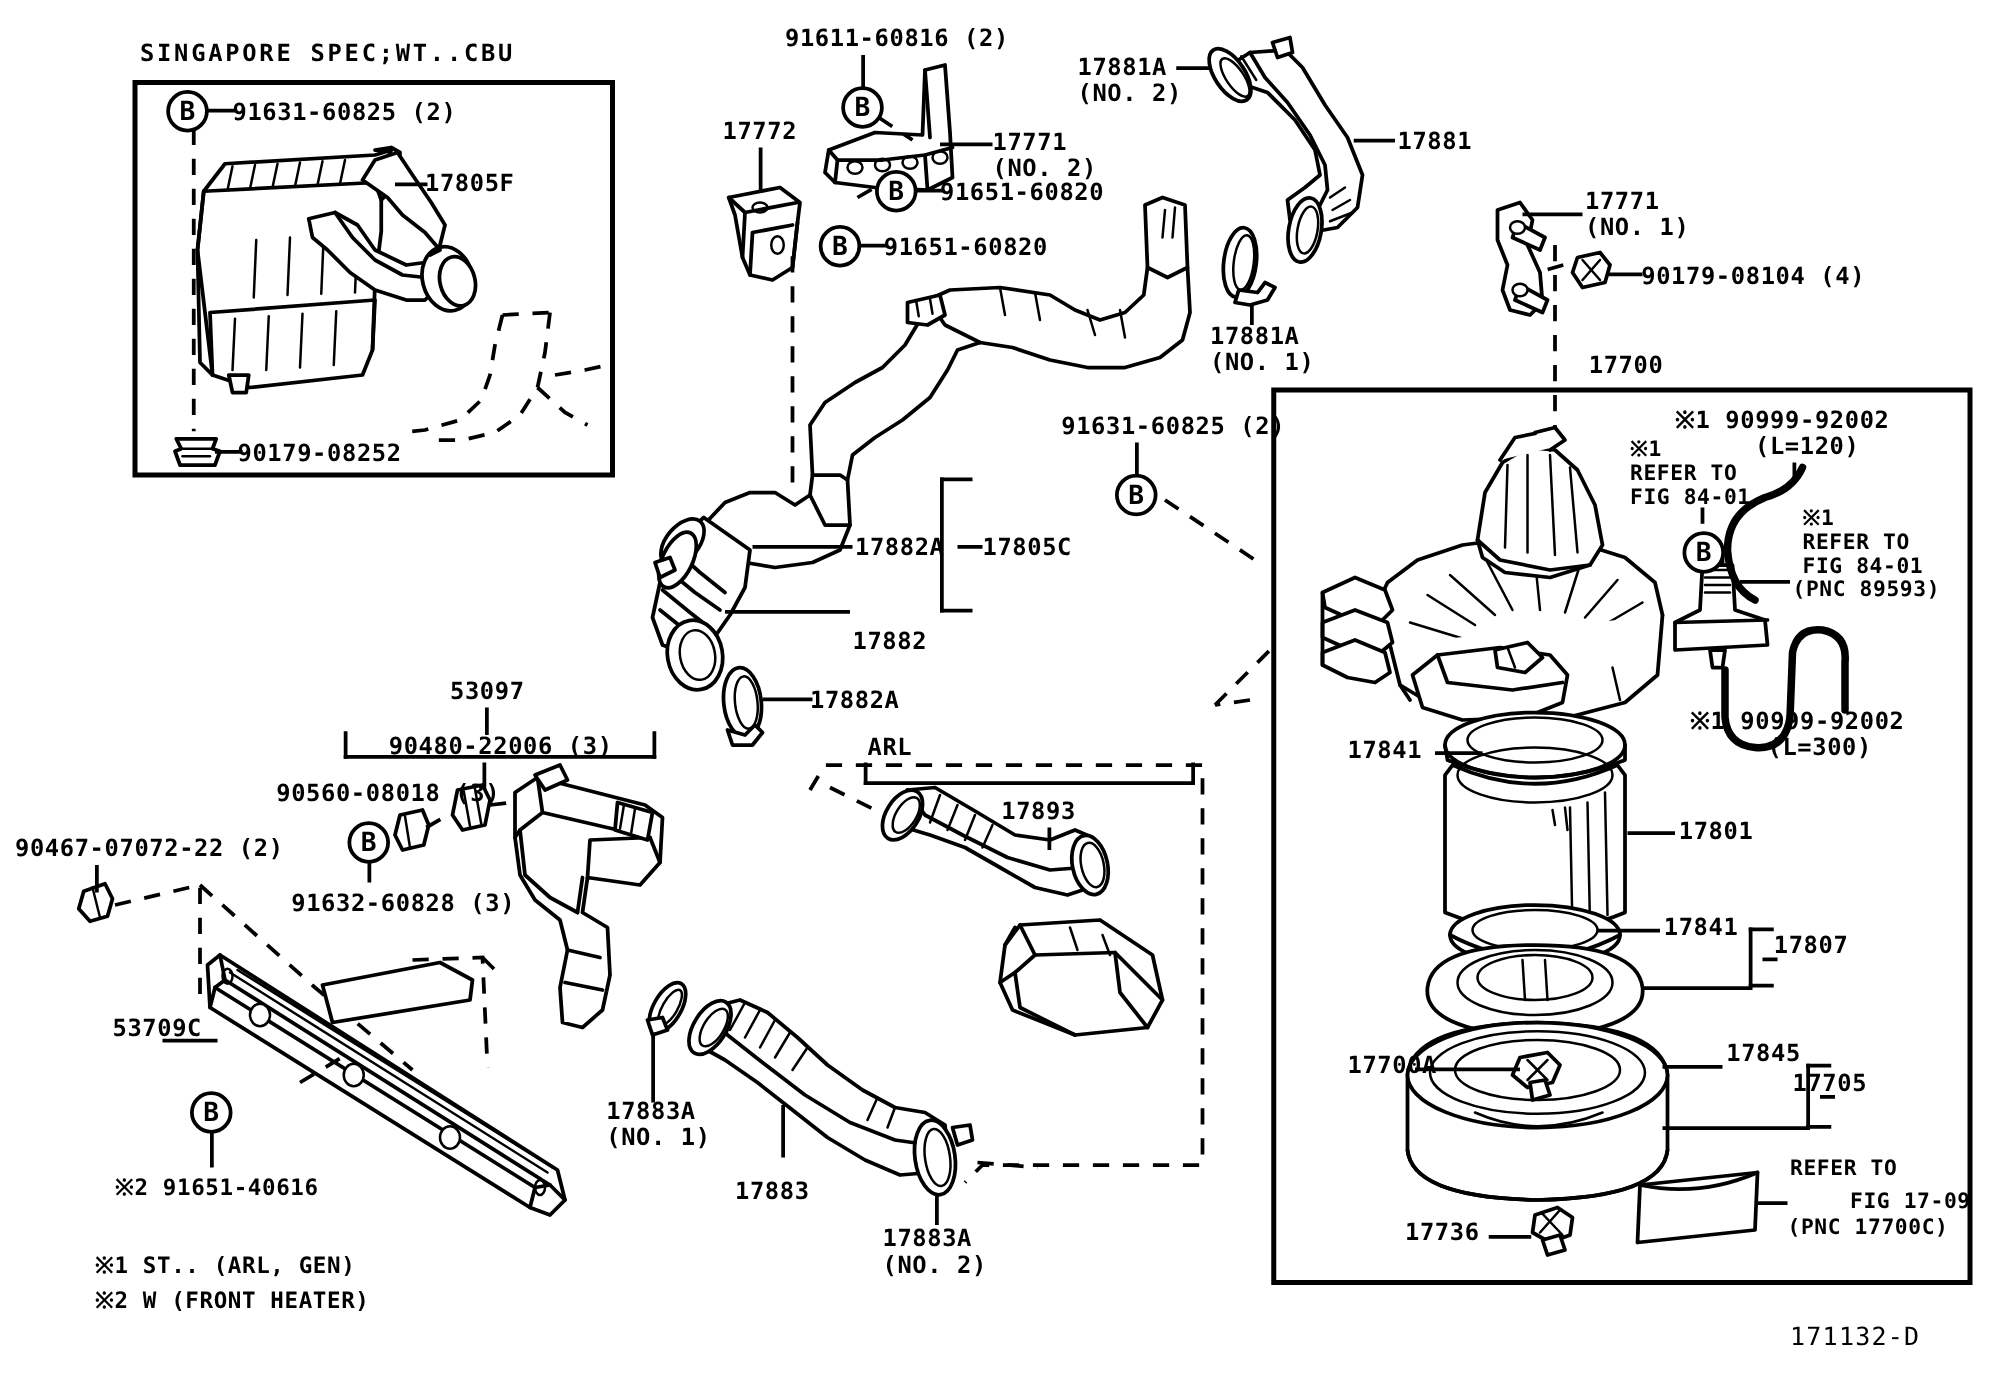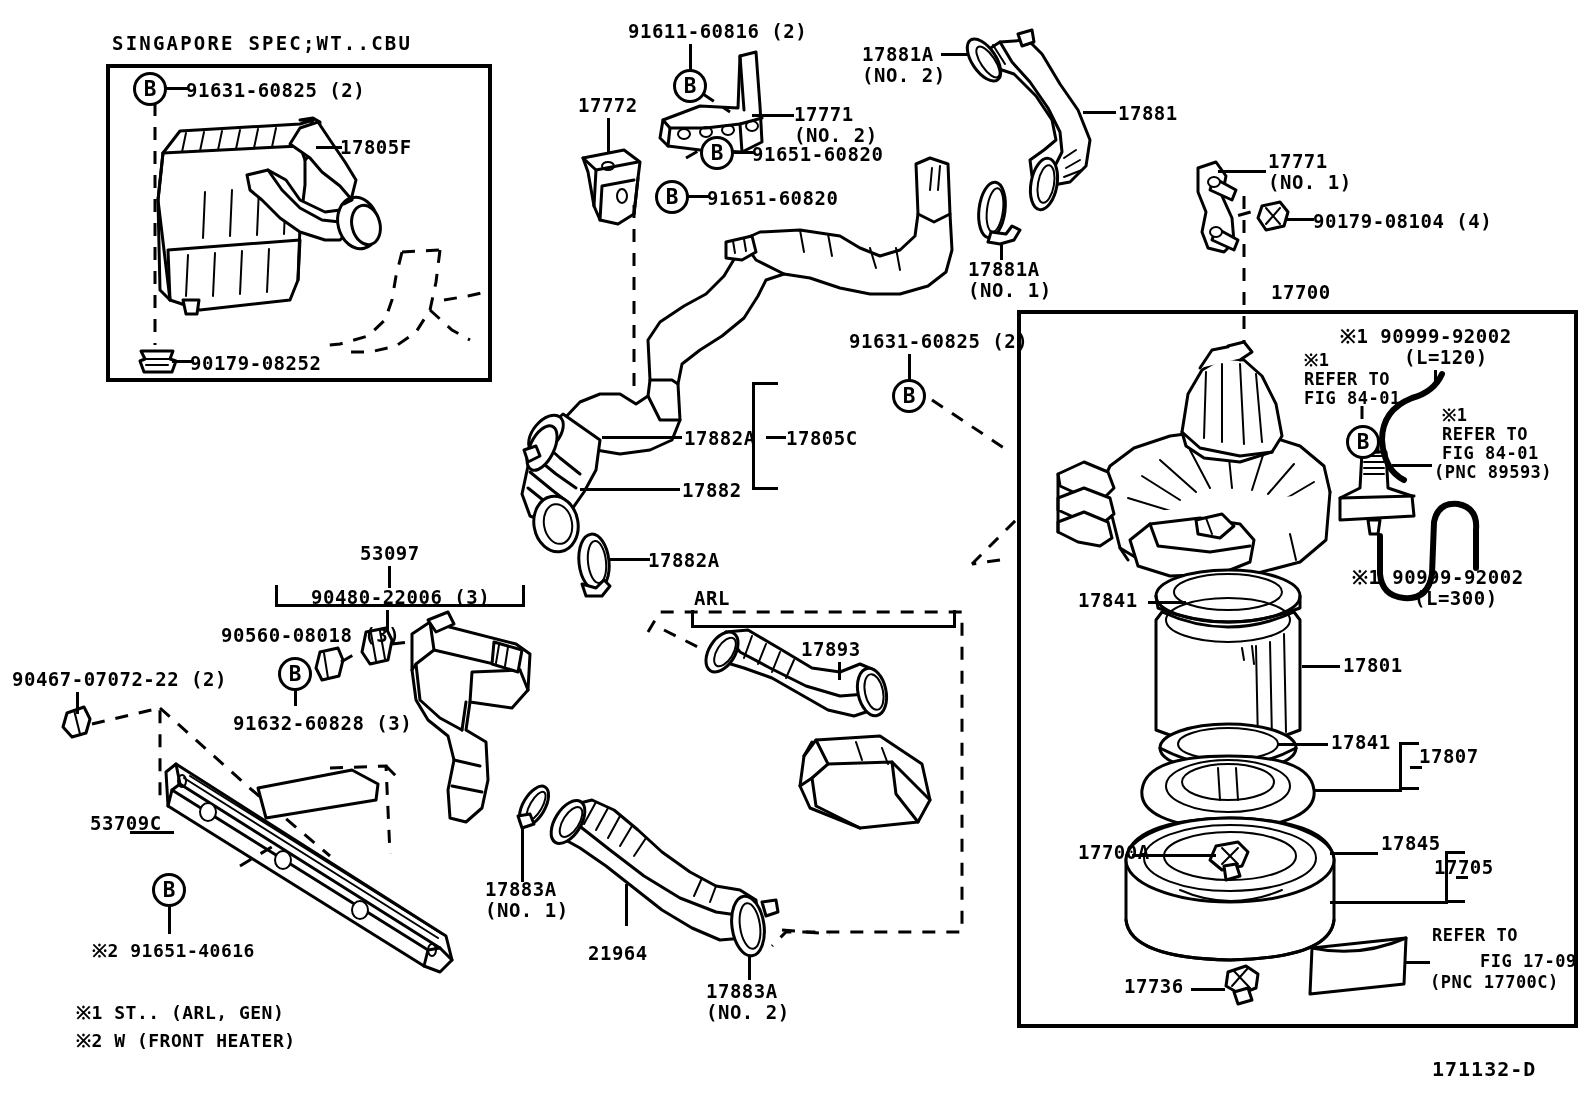--- a/index.html
+++ b/index.html
@@ -122,21 +122,21 @@
     fill: none;
     stroke: #000;
     stroke-width: 3;
     stroke-dasharray: 13 11;
     stroke-linecap: butt;
   }
   .footer-num {
     position: absolute;
     font-family: "DejaVu Sans Mono", "Liberation Mono", monospace;
     font-size: 20px;
-    font-weight: 700;
+    font-weight: 400;
     letter-spacing: 1px;
   }
 </style>
 </head>
 <body>
 
 <div id="sheet">
 
   <svg class="art" viewBox="0 0 1592 1099" xmlns="http://www.w3.org/2000/svg">
 
@@ -532,21 +532,21 @@
 
   <div class="lbl" style="left:1271px; top:281px;">17700</div>
 
   <div class="lbl" style="left:849px; top:330px;">91631-60825 (2)</div>
   <div class="ln lnv" style="left:908px; top:354px; height:26px;"></div>
   <div class="bcirc" style="left:892px; top:379px;">B</div>
 
   <div class="ln lnh" style="left:602px; top:436px; width:80px;"></div>
   <div class="lbl" style="left:684px; top:427px;">17882A</div>
   <div class="ln lnh" style="left:580px; top:488px; width:100px;"></div>
-  <div class="lbl" style="left:682px; top:479px;">17882</div>
+  <div class="lbl" style="left:682px; top:502px;">17882</div>
   <div class="brk-left" style="left:752px; top:382px; width:26px; height:108px;"></div>
   <div class="ln lnh" style="left:766px; top:436px; width:20px;"></div>
   <div class="lbl" style="left:786px; top:427px;">17805C</div>
 
   <div class="ln lnh" style="left:610px; top:558px; width:40px;"></div>
   <div class="lbl" style="left:648px; top:549px;">17882A</div>
 
   <div class="lbl" style="left:360px; top:542px;">53097</div>
   <div class="ln lnv" style="left:388px; top:566px; height:22px;"></div>
   <div class="brk-down" style="left:275px; top:585px; width:250px; height:22px;"></div>
@@ -576,21 +576,21 @@
   <div class="brk-down" style="left:691px; top:610px; width:265px; height:18px;"></div>
 
   <div class="lbl" style="left:801px; top:638px;">17893</div>
   <div class="ln lnv" style="left:838px; top:662px; height:18px;"></div>
 
   <div class="ln lnv" style="left:521px; top:826px; height:56px;"></div>
   <div class="lbl" style="left:485px; top:878px;">17883A</div>
   <div class="lbl" style="left:485px; top:899px;">(NO. 1)</div>
 
   <div class="ln lnv" style="left:625px; top:884px; height:42px;"></div>
-  <div class="lbl" style="left:588px; top:942px;">21964</div>
+  <div class="lbl" style="left:588px; top:942px;">17883</div>
 
   <div class="ln lnv" style="left:748px; top:956px; height:24px;"></div>
   <div class="lbl" style="left:706px; top:980px;">17883A</div>
   <div class="lbl" style="left:706px; top:1001px;">(NO. 2)</div>
 
   <div class="lbl" style="left:1340px; top:325px;">※1 90999-92002</div>
   <div class="lbl" style="left:1404px; top:346px;">(L=120)</div>
   <div class="ln lnv" style="left:1434px; top:370px; height:14px;"></div>
 
   <div class="lbl sm" style="left:1304px; top:350px;">※1</div>

